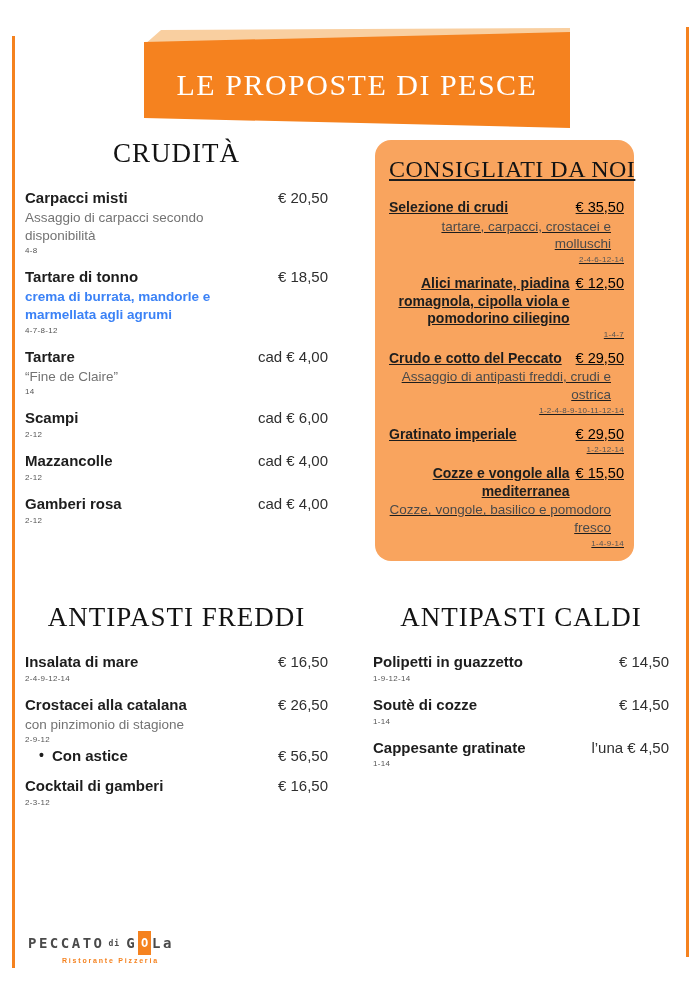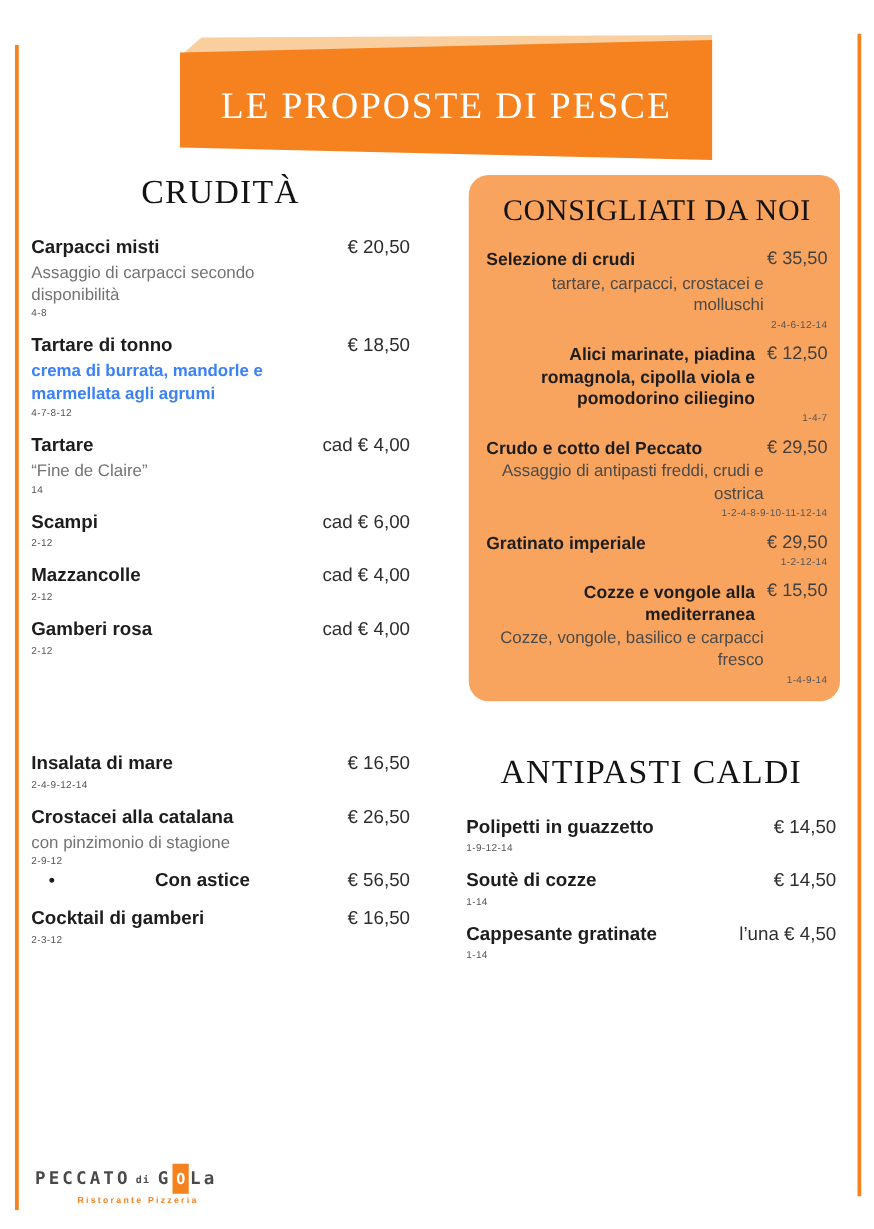--- a/index.html
+++ b/index.html
@@ -41,52 +41,52 @@
     white-space:nowrap; margin:0 0 20px 0; font-weight:normal;
   }
 
   .col { position:absolute; }
   .col-crudita { left:25px;  top:138px; width:303px; }
   .col-freddi  { left:25px;  top:602px; width:303px; }
   .col-caldi   { left:373px; top:602px; width:296px; }
 
   .panel {
     position:absolute; left:375px; top:140px;
-    width:297px; height:421px;
+    width:259px; height:421px;
     background:#f9a45e; border-radius:16px;
-    padding:14px 10px 0 14px; box-sizing:border-box;
+    padding:14px 10px 0 14px; box-sizing:border-box;text-decoration:underline;
   }
   .panel .heading { font-size:24px; letter-spacing:0.5px; margin:2px 0 16px 0; }
 
   .item { margin-bottom:13px; }
   .panel .item { margin-bottom:11px;text-align:right; }
   .row { display:flex; justify-content:space-between; align-items:flex-start; }
   .iname {
     font-weight:bold; font-size:15px; line-height:1.25;
     color:#1d1d1d; max-width:225px;
   }
   .panel .iname { font-size:14px; max-width:215px; }
   .iprice {
     font-size:15px; color:#2e2e2e; white-space:nowrap; margin-left:6px;
   }
-  .panel .iprice { font-size:14.5px; color:#404040; }
+  .panel .iprice { font-size:14.5px; color:#000000; }
   .idesc {
     font-size:13.5px; color:#737373; line-height:1.32;
     max-width:235px; margin-top:1px;
   }
   .idesc.bold { font-weight:bold; color:#3b82f6; }
   .panel .idesc { color:#4a4a4a; max-width:222px; }
   .iallerg {
     font-size:8px; color:#555555; letter-spacing:0.3px; margin-top:2px;
   }
   .subitem {
     display:flex; align-items:flex-start; margin:3px 0 0 14px;
   }
   .subitem .bullet { font-size:14px; font-weight:bold; margin-right:8px; color:#1d1d1d; }
-  .subitem .sname { font-weight:bold; font-size:15px; color:#1d1d1d; flex:1;text-align:center; }
+  .subitem .sname { font-weight:bold; font-size:15px; color:#1d1d1d; flex:1; }
 
   
   .logo { position:absolute; left:28px; top:931px; }
   .logo-row { display:flex; align-items:center; }
   .logo-main, .logo-g, .logo-la {
     font-family:"DejaVu Sans Mono", monospace;
     font-weight:bold; font-size:14px; letter-spacing:2.5px; color:#4a4a4a;text-align:center;
   }
   .logo-di {
     font-family:"DejaVu Sans Mono", monospace;
@@ -206,26 +206,27 @@
       <div class="iprice">€ 29,50</div>
     </div>
     <div class="iallerg">1-2-12-14</div>
   </div>
 
   <div class="item">
     <div class="row">
       <div class="iname">Cozze e vongole alla mediterranea</div>
       <div class="iprice">€ 15,50</div>
     </div>
-    <div class="idesc">Cozze, vongole, basilico e carpacci fresco</div>
+    <div class="idesc">Cozze, vongole, basilico e pomodoro fresco</div>
     <div class="iallerg">1-4-9-14</div>
   </div>
 </div>
 
 <div class="col col-freddi">
+  <h2 class="heading">ANTIPASTI FREDDI</h2>
 
   <div class="item">
     <div class="row">
       <div class="iname">Insalata di mare</div>
       <div class="iprice">€ 16,50</div>
     </div>
     <div class="iallerg">2-4-9-12-14</div>
   </div>
 
 

